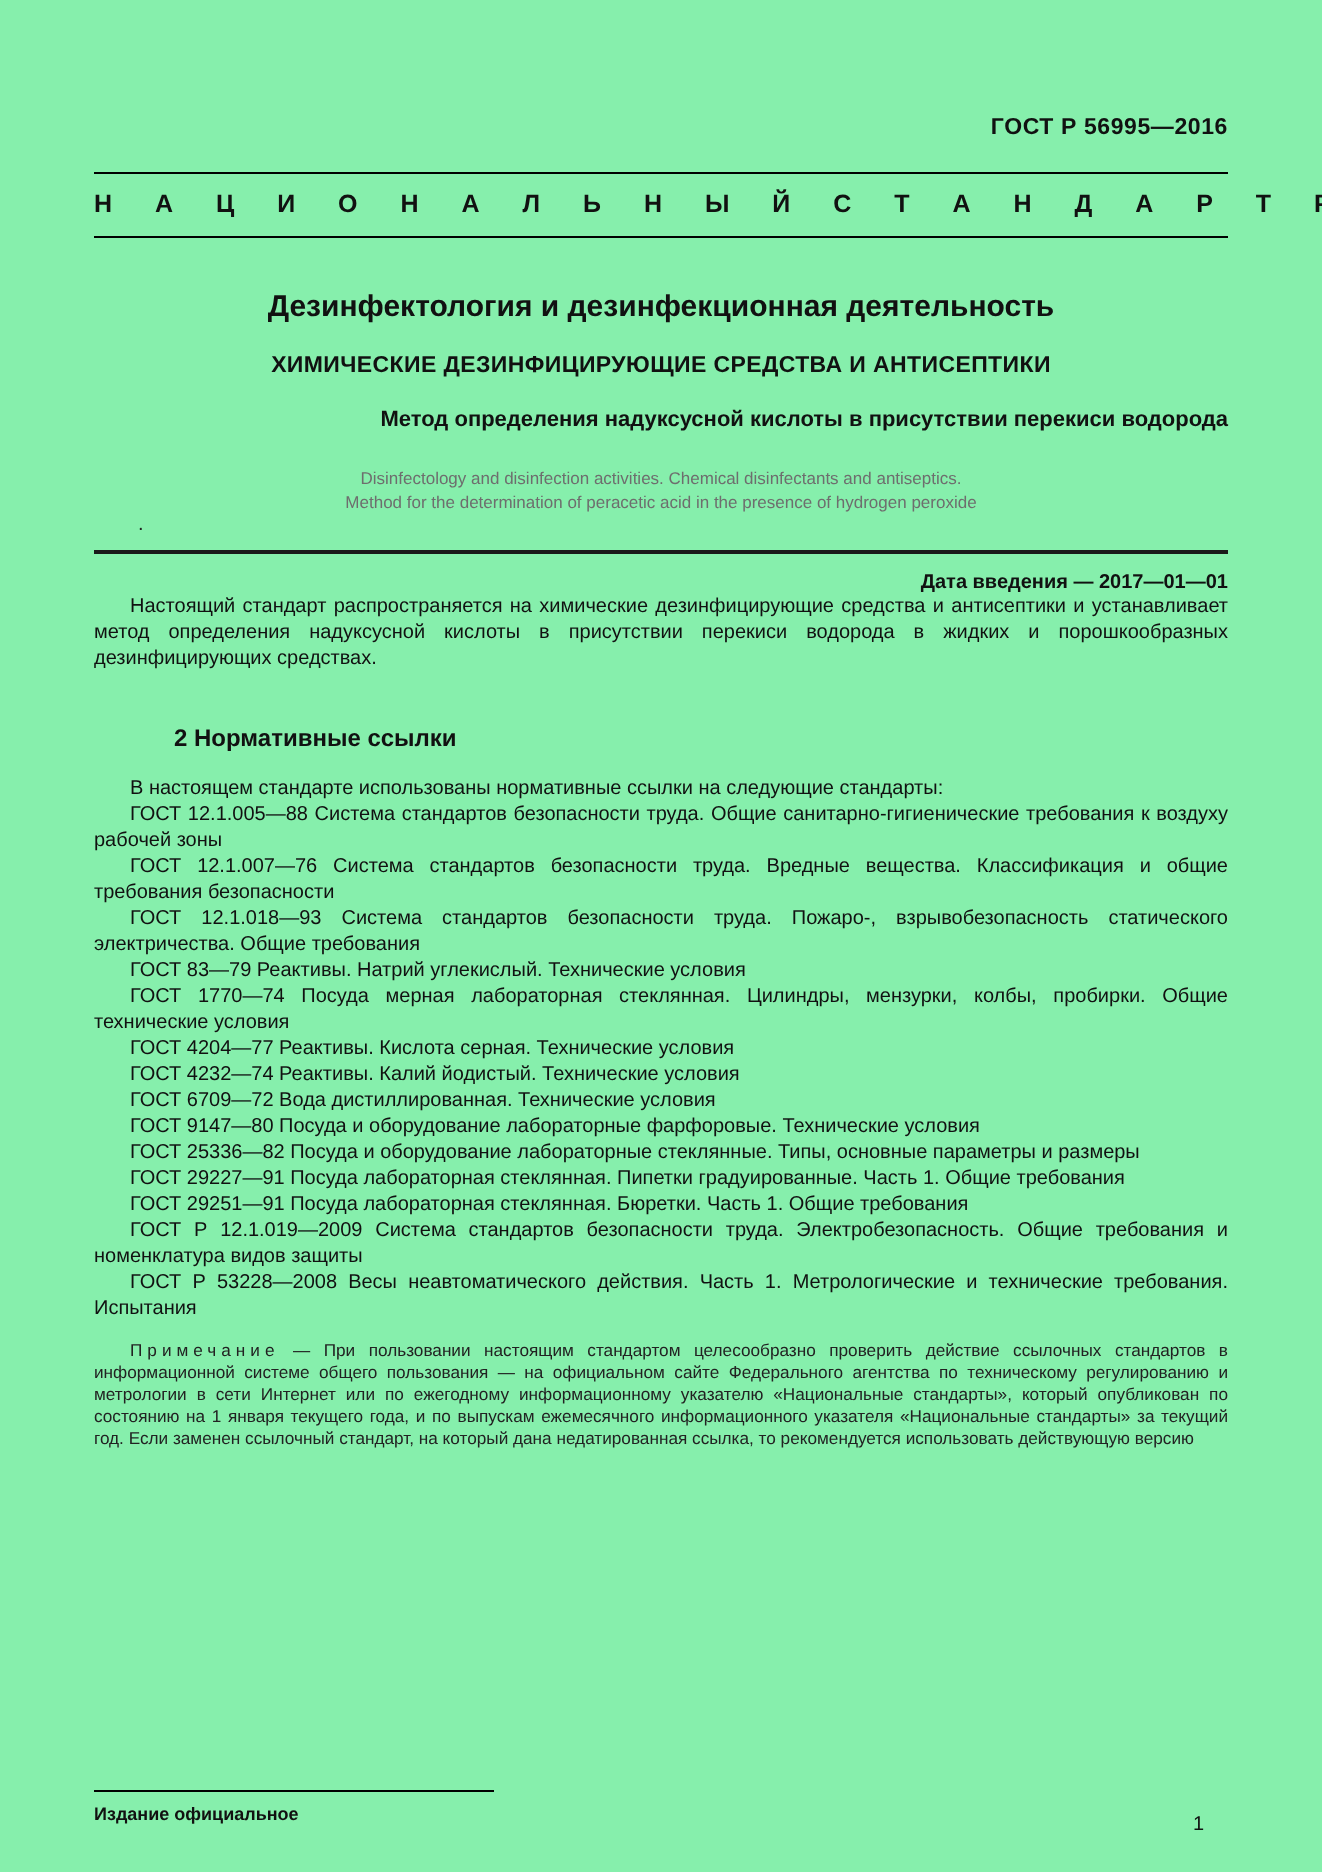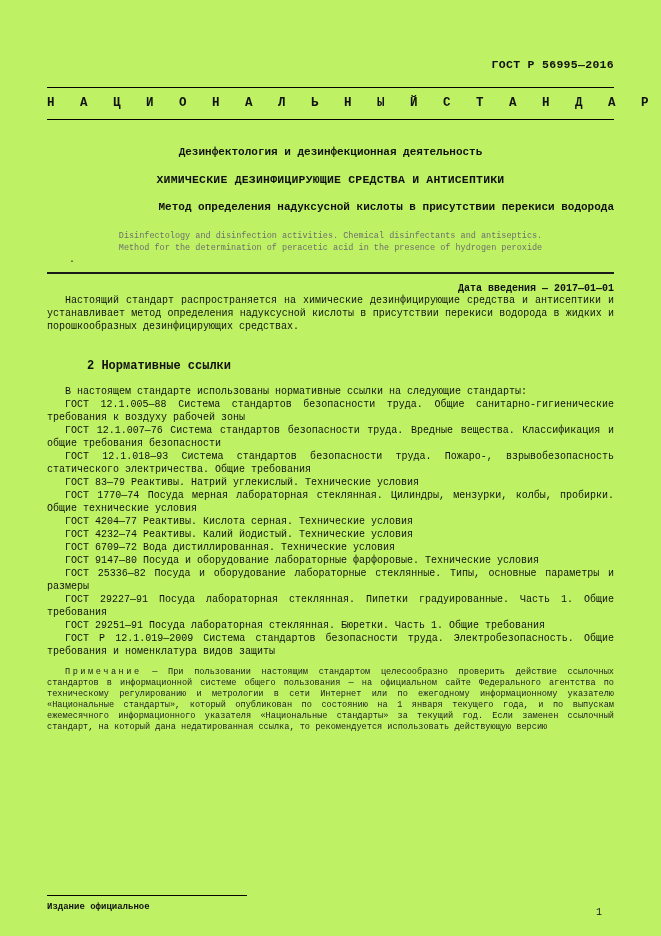--- a/index.html
+++ b/index.html
@@ -1,22 +1,22 @@
 <!DOCTYPE html>
 <html><head>
 <meta charset="utf-8">
 <style>
   html,body{margin:0;padding:0;background:#ffffff;}
   .page{
     position:relative;
     width:661px;height:936px;
     box-sizing:border-box;
-    background:#bef264;
+    background:#86efac;
     outline:1px solid #e6e6e6;
-    font-family:Liberation Mono, monospace;
+    font-family:Liberation Sans, sans-serif;
     color:#111;
     padding:58px 47px 0 47px;
     overflow:hidden;
   }
   .doc-number{
     text-align:right;
     font-weight:bold;
     font-size:11.5px;
     margin:0 0 16px 0;
     letter-spacing:0.3px;
@@ -26,21 +26,21 @@
     border-bottom:1.5px solid #000;
     padding:8px 0 9px 0;
     text-align:center;
     font-weight:bold;
     font-size:12.5px;
     letter-spacing:4.5px;
     word-spacing:9px;
     white-space:nowrap;
   }
   .titles{margin-top:26px;text-align:center;}
-  .title-group{font-weight:bold;font-size:11px;margin:0 0 15px 0;}
+  .title-group{font-weight:bold;font-size:15px;margin:0 0 15px 0;}
   .title-main{font-weight:bold;font-size:11.5px;margin:0 0 15px 0;letter-spacing:0.2px;}
   .title-sub{font-weight:bold;font-size:11px;margin:0 0 17px 0;text-align:right;}
   .title-en{color:#6e6e6e;font-size:8.5px;line-height:12px;margin:0;text-align:center;}
   .stray-dot{font-size:10px;line-height:8px;margin:2px 0 0 22px;color:#222;}
   .head-rule{border:0;border-top:2px solid #1a1a1a;margin:8px 0 0 0;}
   .date-intro{
     text-align:right;
     font-weight:bold;
     font-size:10px;
     margin:9px 0 0 0;
@@ -127,20 +127,21 @@
       <p class="body-p ref">ГОСТ 9147—80 Посуда и оборудование лабораторные фарфоровые. Технические условия</p>
 
       <p class="body-p ref">ГОСТ 25336—82 Посуда и оборудование лабораторные стеклянные. Типы, основные параметры и размеры</p>
 
       <p class="body-p ref">ГОСТ 29227—91 Посуда лабораторная стеклянная. Пипетки градуированные. Часть 1. Общие требования</p>
 
       <p class="body-p ref">ГОСТ 29251—91 Посуда лабораторная стеклянная. Бюретки. Часть 1. Общие требования</p>
 
       <p class="body-p ref">ГОСТ Р 12.1.019—2009 Система стандартов безопасности труда. Электробезопасность. Общие требования и номенклатура видов защиты</p>
 
+      <p class="body-p ref">ГОСТ Р 53228—2008 Весы неавтоматического действия. Часть 1. Метрологические и технические требования. Испытания</p>
     </div>
 
   <p class="note"><span class="note-label">Примечание</span><span> — При пользовании настоящим стандартом целесообразно проверить действие ссылочных стандартов в информационной системе общего пользования — на официальном сайте Федерального агентства по техническому регулированию и метрологии в сети Интернет или по ежегодному информационному указателю «Национальные стандарты», который опубликован по состоянию на 1 января текущего года, и по выпускам ежемесячного информационного указателя «Национальные стандарты» за текущий год. Если заменен ссылочный стандарт, на который дана недатированная ссылка, то рекомендуется использовать действующую версию</span></p>
 
   <div class="footer">
     <hr class="footer-rule">
     <p class="footer-left">Издание официальное</p>
     <span class="page-number">1</span>
   </div>
 

